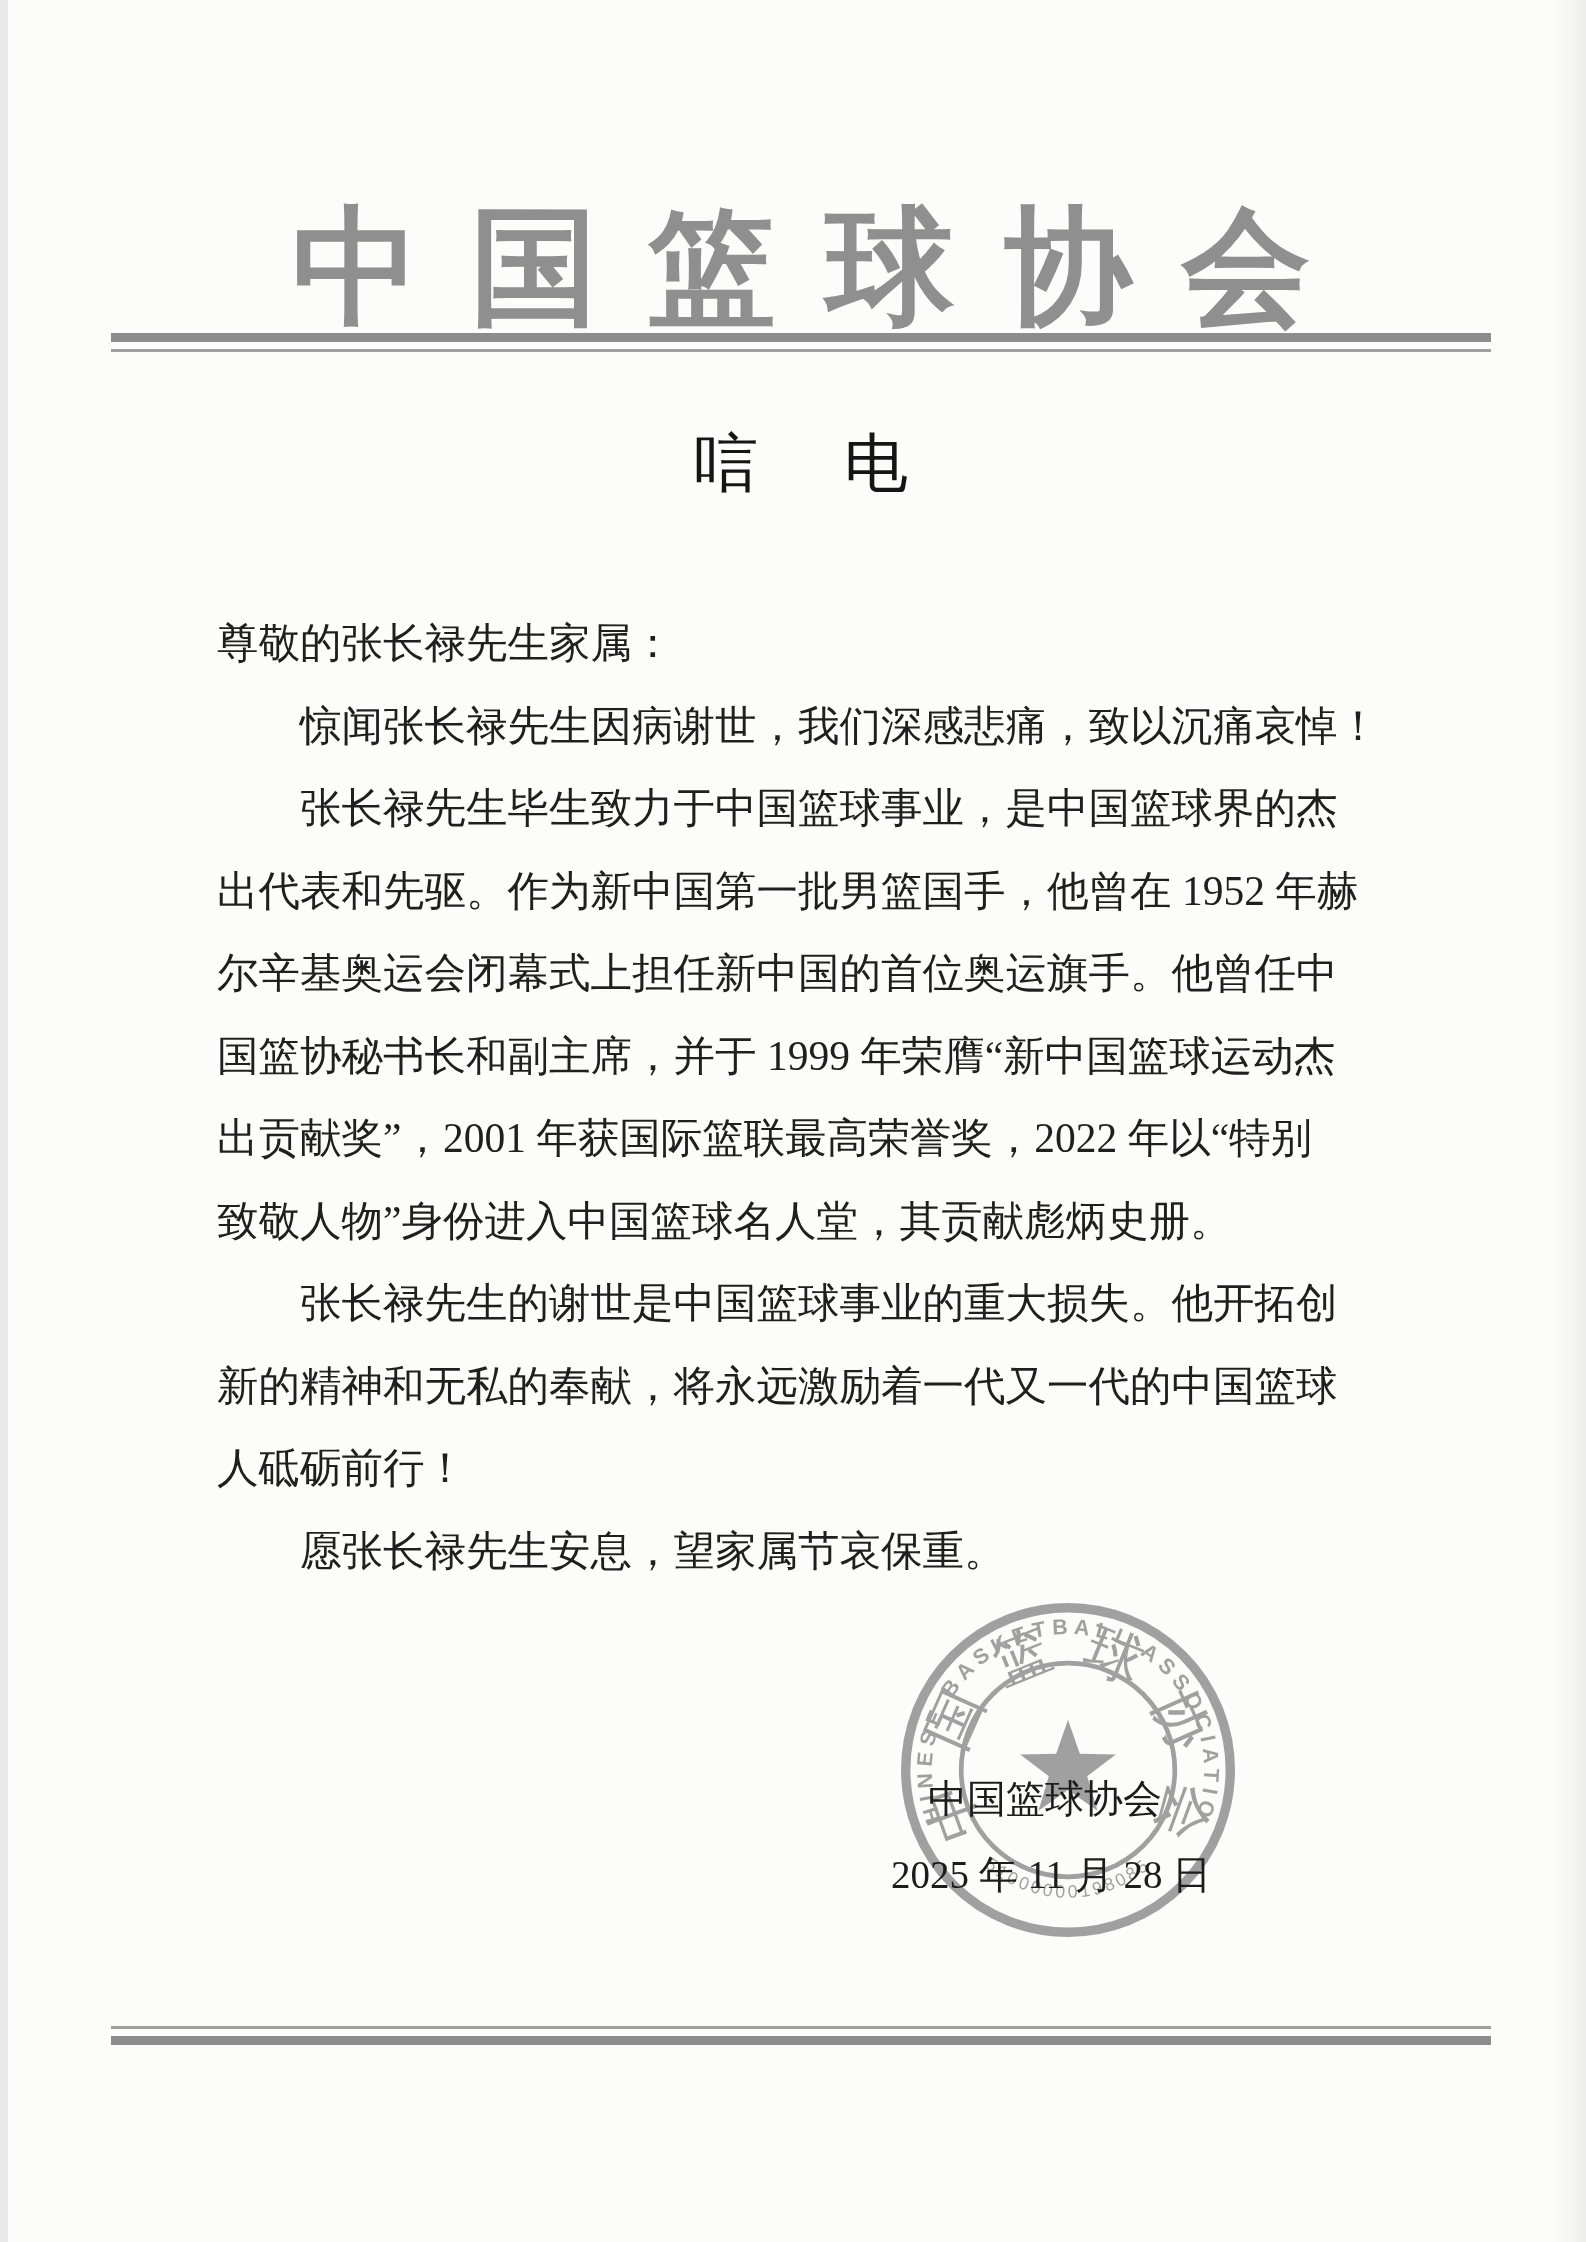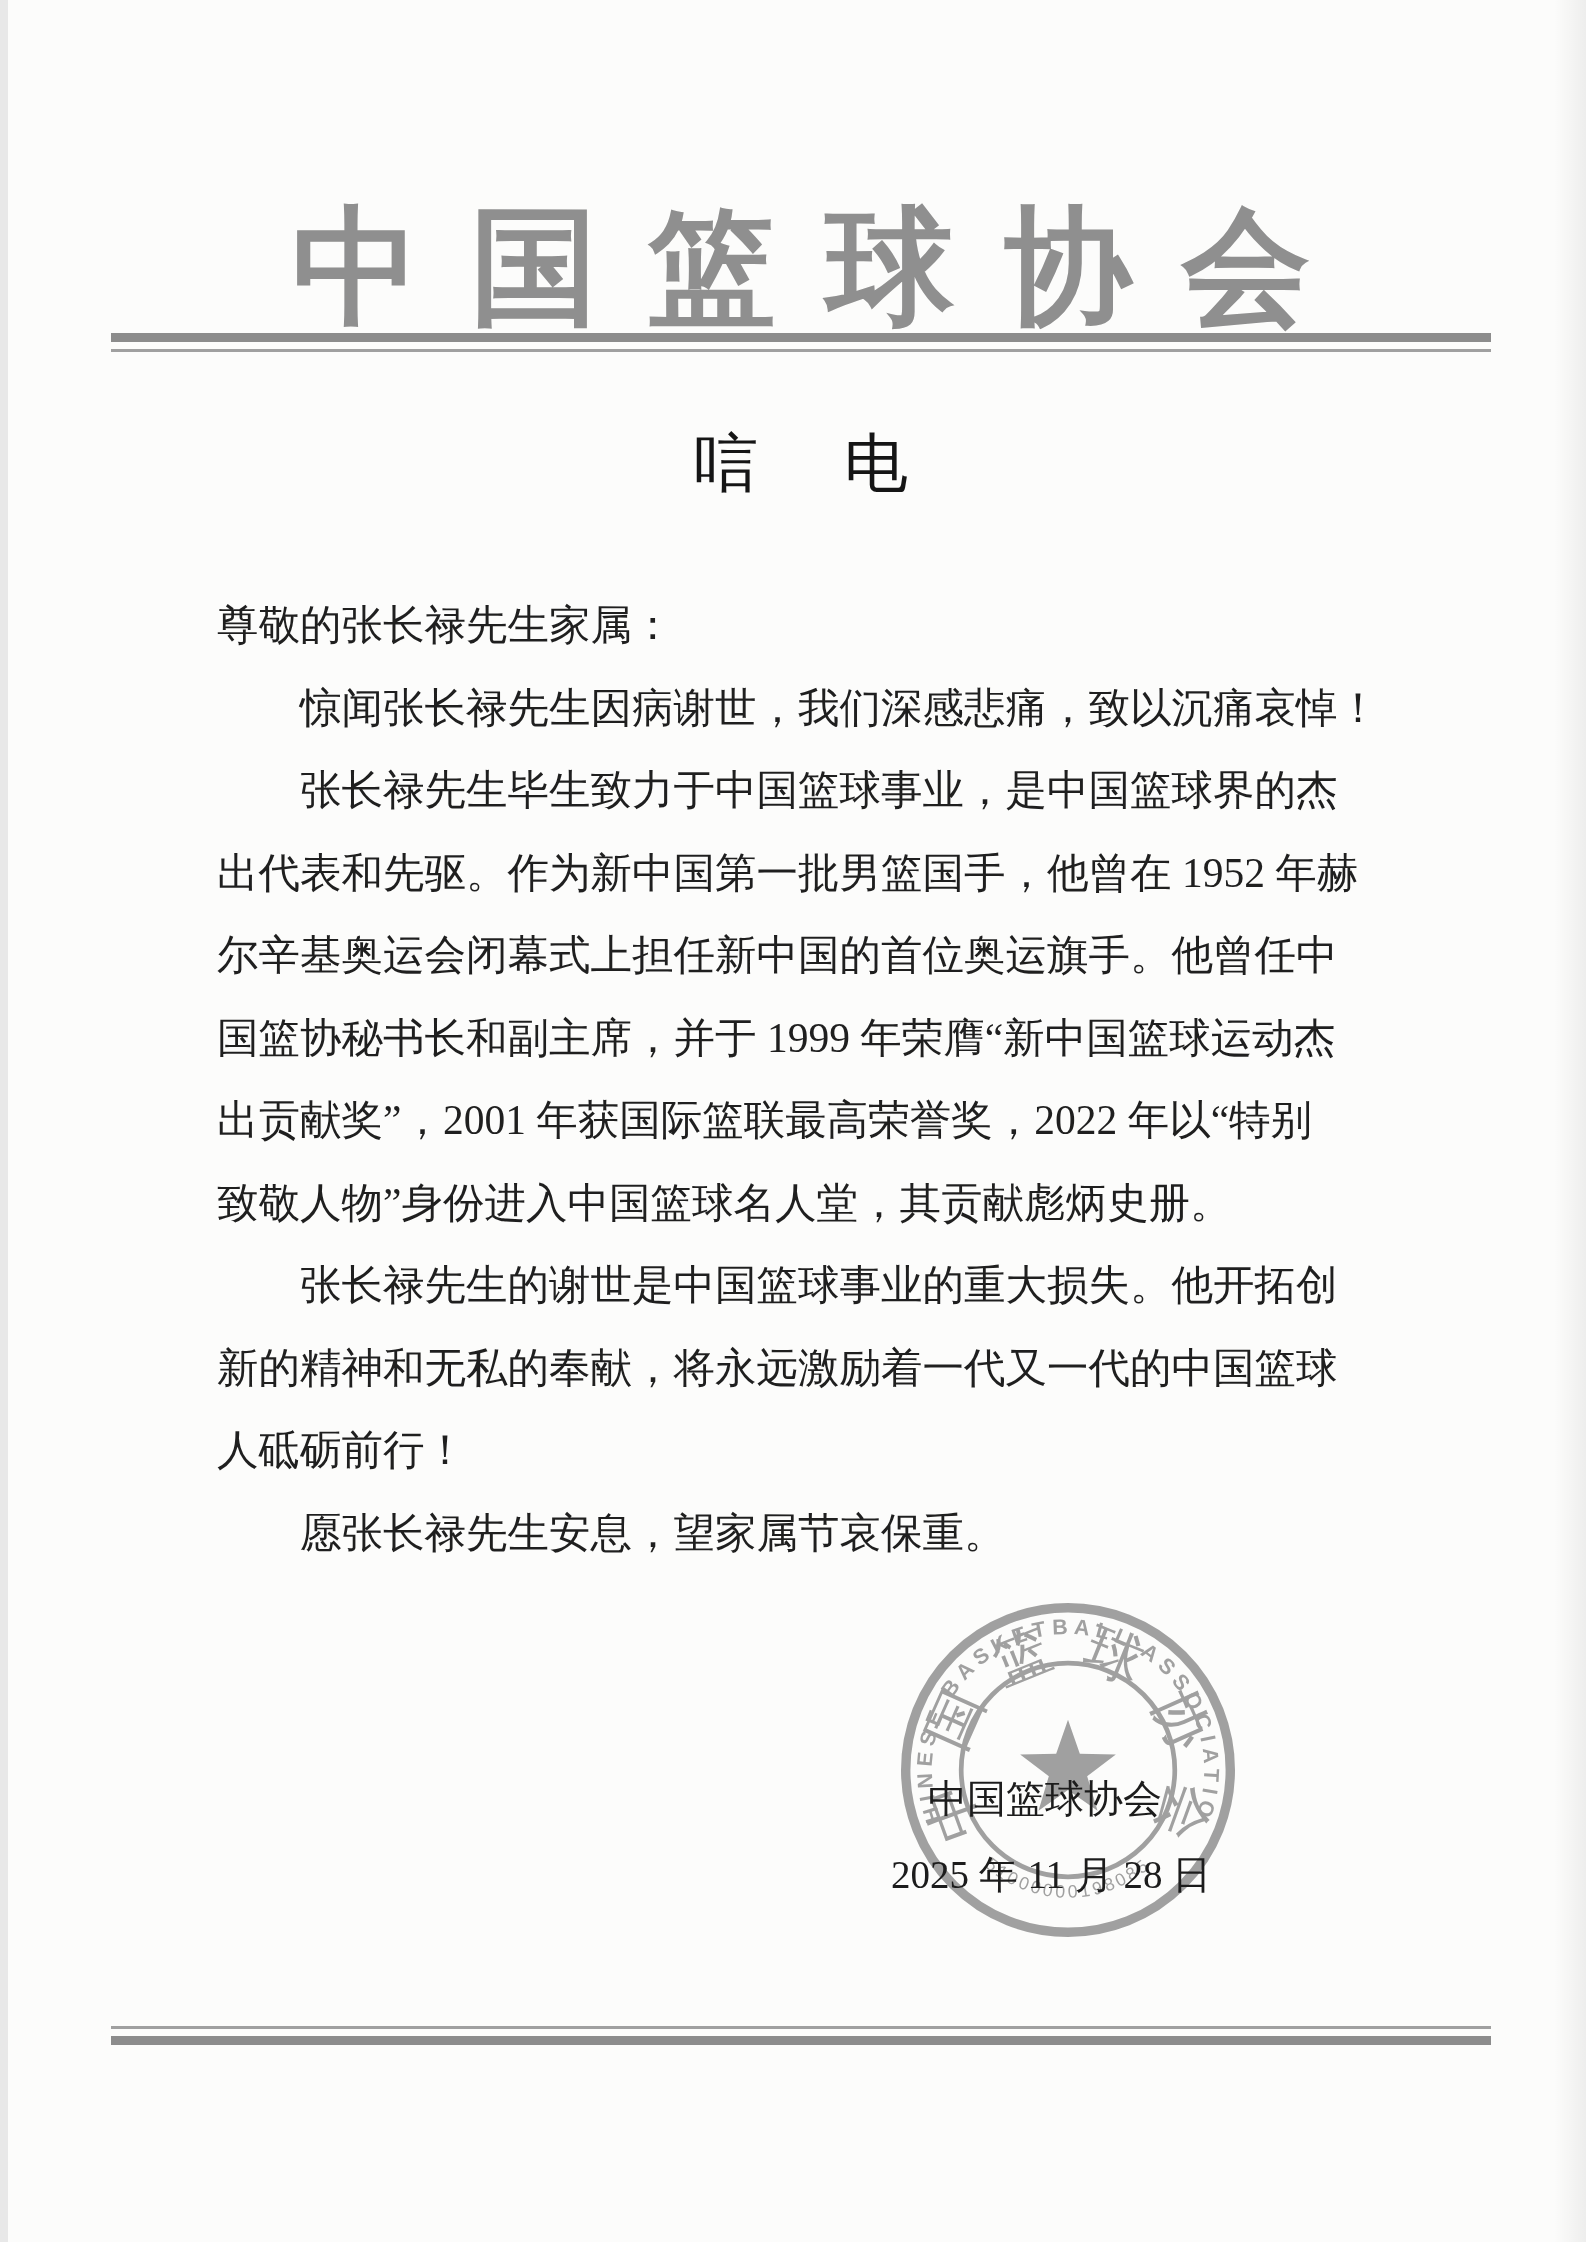--- a/index.html
+++ b/index.html
@@ -31,21 +31,21 @@
   .rule-bot-thin{top:2026px;height:3px;background:#a0a0a0;}
   .rule-bot-thick{top:2036px;height:9px;background:#8c8c8c;}
   .doc-title{
     position:absolute;left:0;top:420px;width:100%;
     text-align:center;
     font-size:64px;font-weight:normal;color:#151515;
     letter-spacing:86px;text-indent:86px;
     white-space:nowrap;
   }
   .body-text{
-    position:absolute;left:209px;top:584px;width:1175px;
+    position:absolute;left:209px;top:602px;width:1175px;
     font-size:41.5px;line-height:82.5px;
     color:#1f1f1f;
     white-space:pre-wrap;
   }
   .body-text .bline{height:82.5px;white-space:nowrap;}
   .signature{
     position:absolute;left:920px;top:1772px;
     font-size:39px;color:#1c1c1c;white-space:nowrap;z-index:3;
   }
   .date-line{

